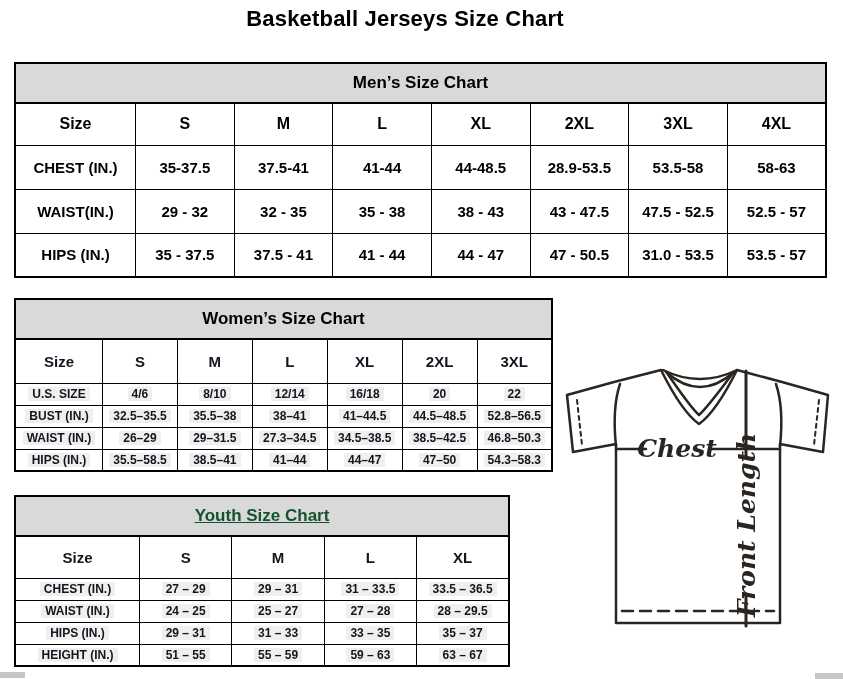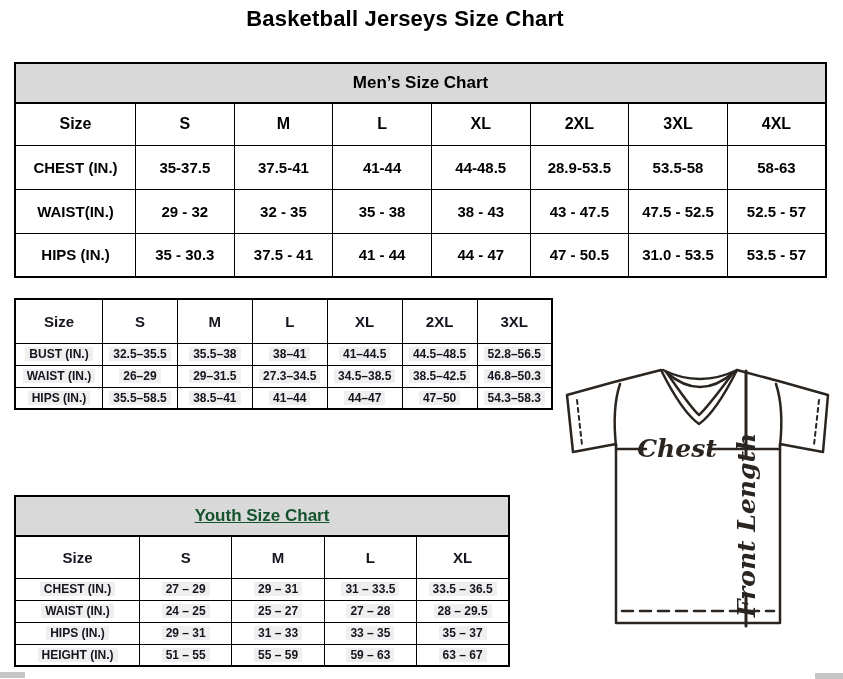--- a/index.html
+++ b/index.html
@@ -76,46 +76,56 @@
             <td>29 - 32</td>
             <td>32 - 35</td>
             <td>35 - 38</td>
             <td>38 - 43</td>
             <td>43 - 47.5</td>
             <td>47.5 - 52.5</td>
             <td>52.5 - 57</td>
           </tr>
           <tr>
             <th>HIPS (IN.)</th>
-            <td>35 - 30.3</td>
+            <td>35 - 37.5</td>
             <td>37.5 - 41</td>
             <td>41 - 44</td>
             <td>44 - 47</td>
             <td>47 - 50.5</td>
             <td>31.0 - 53.5</td>
             <td>53.5 - 57</td>
           </tr>
         </tbody>
       </table>
   </div>
 
   <div class="chart women" style="left:14px;top:298px;">
+    <div class="band">Women’s Size Chart</div>
     <table>
         <thead>
           <tr>
             <th>Size</th>
             <th>S</th>
             <th>M</th>
             <th>L</th>
             <th>XL</th>
             <th>2XL</th>
             <th>3XL</th>
           </tr>
         </thead>
         <tbody>
+          <tr>
+            <th><span class="hl">U.S. SIZE</span></th>
+            <td><span class="hl">4/6</span></td>
+            <td><span class="hl">8/10</span></td>
+            <td><span class="hl">12/14</span></td>
+            <td><span class="hl">16/18</span></td>
+            <td><span class="hl">20</span></td>
+            <td><span class="hl">22</span></td>
+          </tr>
           <tr>
             <th><span class="hl">BUST (IN.)</span></th>
             <td><span class="hl">32.5–35.5</span></td>
             <td><span class="hl">35.5–38</span></td>
             <td><span class="hl">38–41</span></td>
             <td><span class="hl">41–44.5</span></td>
             <td><span class="hl">44.5–48.5</span></td>
             <td><span class="hl">52.8–56.5</span></td>
           </tr>
           <tr>

